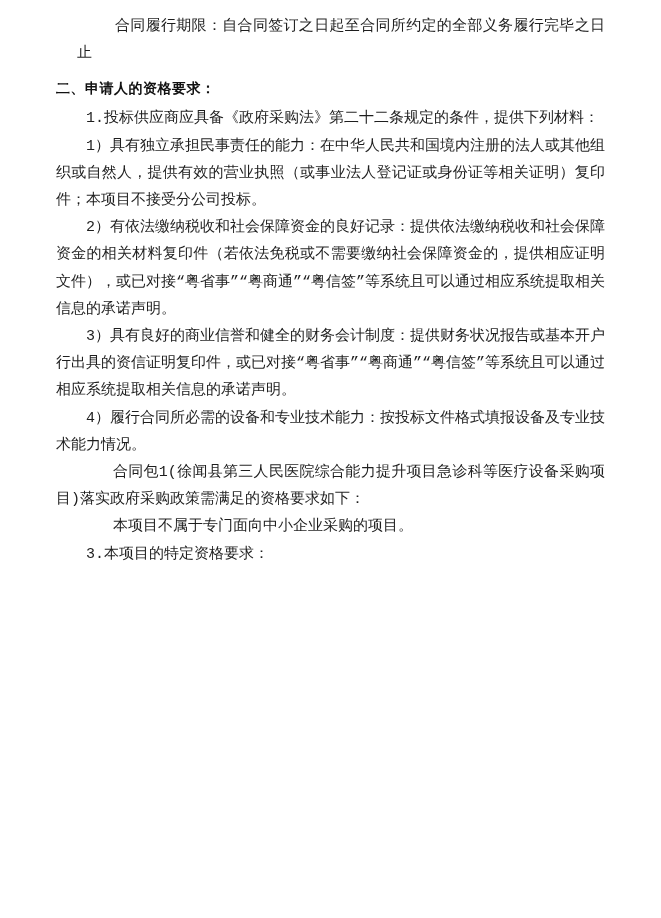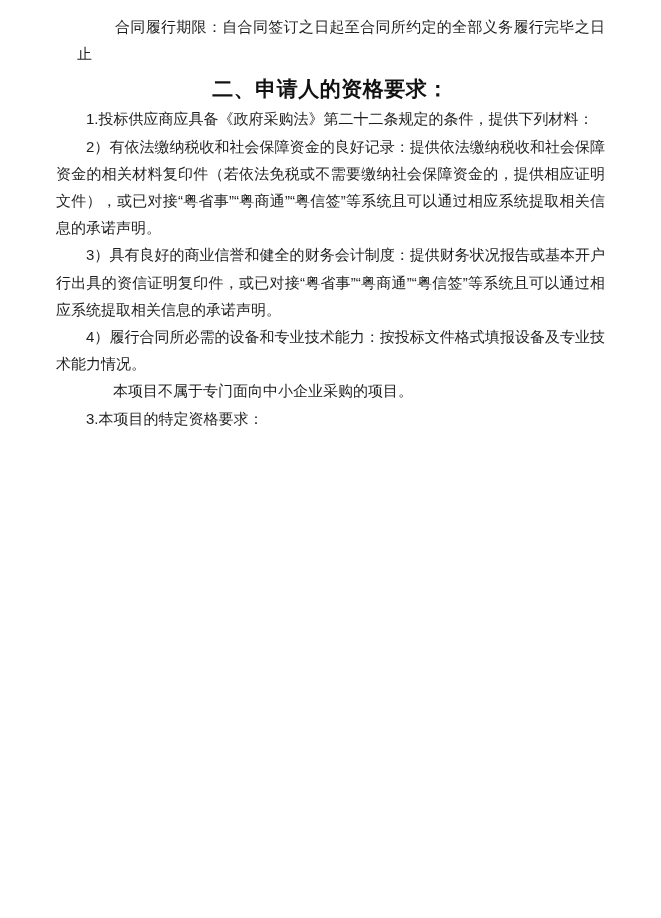--- a/index.html
+++ b/index.html
@@ -8,68 +8,70 @@
     background: #ffffff;
   }
   .page {
     position: relative;
     width: 661px;
     height: 918px;
     background: #ffffff;
     overflow: hidden;
     padding-top: 13px;
     box-sizing: border-box;
-    font-family: Liberation Sans, sans-serif;
+    font-family: Liberation Mono, monospace;
     color: #1e1e1e;
     font-size: 15px;
     line-height: 27.2px;
     text-align: justify;
   }
   .para {
     margin: 0 56px;
   }
   .ind2 { text-indent: 30px; }
   .ind4 { text-indent: 57px; }
   .p-hang {
     margin-left: 77px;
     margin-right: 0;
     width: 528px;
     text-indent: 38px;
   }
   .heading {
     margin: 8px 56px 2px 56px;
-    font-size: 21px;
+    font-size: 14px;
     font-weight: bold;
     line-height: 28px;
-    text-align: center;
+    text-align: left;
     letter-spacing: 0.5px;
     color: #111111;
   }
   .p-cut {
     text-align-last: justify;
   }
 </style>
 </head>
 <body>
 
 <div class="page">
   <p class="para p-hang">合同履行期限：自合同签订之日起至合同所约定的全部义务履行完毕之日止</p>
 
   <h2 class="heading">二、申请人的资格要求：</h2>
 
   <p class="para ind2">1.投标供应商应具备《政府采购法》第二十二条规定的条件，提供下列材料：</p>
 
+  <p class="para ind2">1）具有独立承担民事责任的能力：在中华人民共和国境内注册的法人或其他组织或自然人，提供有效的营业执照（或事业法人登记证或身份证等相关证明）复印件；本项目不接受分公司投标。</p>
 
   <p class="para ind2">2）有依法缴纳税收和社会保障资金的良好记录：提供依法缴纳税收和社会保障资金的相关材料复印件（若依法免税或不需要缴纳社会保障资金的，提供相应证明文件），或已对接“粤省事”“粤商通”“粤信签”等系统且可以通过相应系统提取相关信息的承诺声明。</p>
 
   <p class="para ind2">3）具有良好的商业信誉和健全的财务会计制度：提供财务状况报告或基本开户行出具的资信证明复印件，或已对接“粤省事”“粤商通”“粤信签”等系统且可以通过相应系统提取相关信息的承诺声明。</p>
 
   <p class="para ind2">4）履行合同所必需的设备和专业技术能力：按投标文件格式填报设备及专业技术能力情况。</p>
 
 
 
+  <p class="para ind4">合同包1(徐闻县第三人民医院综合能力提升项目急诊科等医疗设备采购项目)落实政府采购政策需满足的资格要求如下：</p>
 
   <p class="para ind4">本项目不属于专门面向中小企业采购的项目。</p>
 
   <p class="para ind2">3.本项目的特定资格要求：</p>
 
 
 </div>
 
 </body></html>

